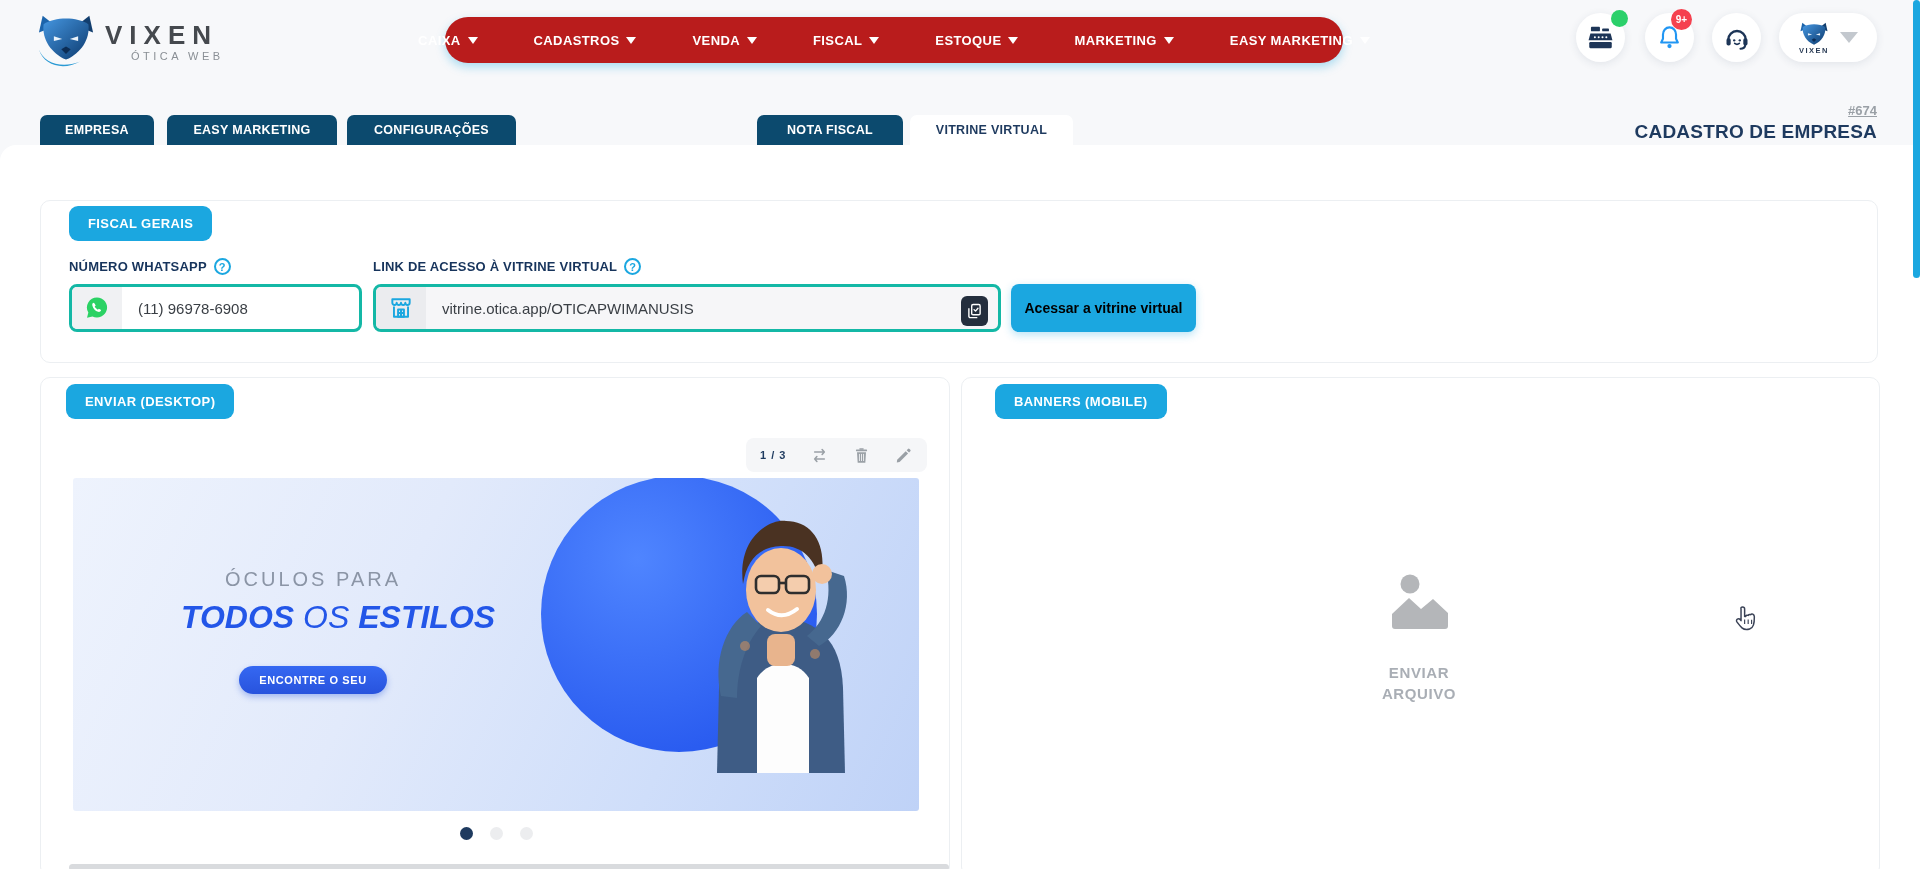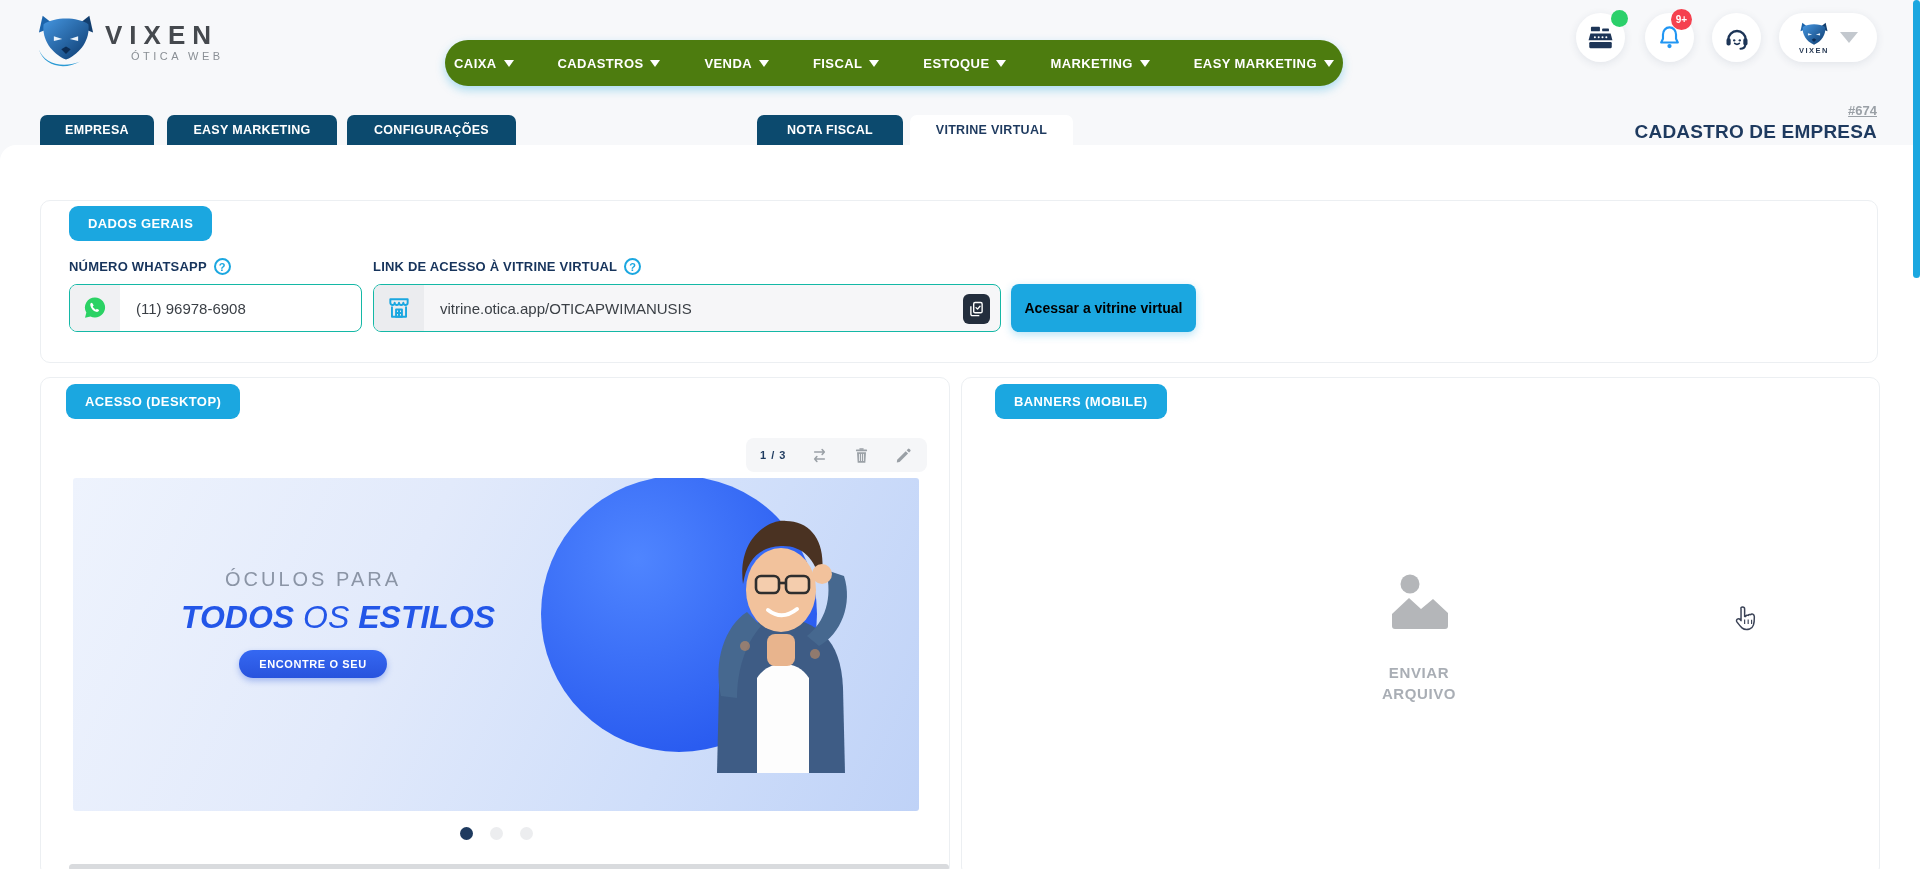--- a/index.html
+++ b/index.html
@@ -4,22 +4,22 @@
 <style>
   html,body{margin:0;padding:0;background:#e9eaec;}
   .screen{position:relative;width:1920px;height:869px;background:#f7f8fa;overflow:hidden;
           font-family:"Liberation Sans",sans-serif;-webkit-font-smoothing:antialiased;}
   
   .header{position:absolute;left:0;top:0;width:100%;height:145px;background:#f7f8fa;}
   .logo{position:absolute;left:35px;top:12px;display:flex;align-items:center;gap:8px;}
   .logo-text .name{font-size:26px;font-weight:700;letter-spacing:7px;color:#45494e;line-height:26px;}
   .logo-text .sub{font-size:11px;letter-spacing:3.5px;color:#8a8f95;margin-top:2px;padding-left:26px;}
   .nav-pill{position:absolute;left:445px;top:17px;width:898px;height:46px;border-radius:26px;
-            background:#4d7c0f;box-shadow:0 4px 10px rgba(27,167,224,.35);
-            display:flex;align-items:center;justify-content:center;gap:44px;margin-top:23px;}
+            background:#b91c1c;box-shadow:0 4px 10px rgba(27,167,224,.35);
+            display:flex;align-items:center;justify-content:center;gap:56px;}
   .nav-item{display:flex;align-items:center;gap:7px;color:#fff;font-size:13px;font-weight:700;
             letter-spacing:.4px;cursor:pointer;white-space:nowrap;}
   .caret{width:0;height:0;border-left:5.5px solid transparent;border-right:5.5px solid transparent;
          border-top:7px solid #fff;margin-top:1px;}
   .hbtn{position:absolute;top:13px;width:49px;height:49px;border-radius:50%;background:#fff;
         box-shadow:0 2px 8px rgba(40,60,90,.10);display:flex;align-items:center;justify-content:center;}
   .green-dot{position:absolute;left:1611px;top:10px;width:17px;height:17px;border-radius:50%;background:#2BD06A;}
   .red-badge{position:absolute;left:1671px;top:9px;min-width:21px;height:21px;border-radius:11px;
              background:#F5414F;color:#fff;font-size:10px;font-weight:700;display:flex;
              align-items:center;justify-content:center;padding:0 3px;box-sizing:border-box;}
@@ -44,21 +44,21 @@
   .card{position:absolute;background:#fff;border:1px solid #ECEFF2;border-radius:10px;box-sizing:border-box;}
   .card-dados{left:40px;top:55px;width:1838px;height:163px;}
   .card-desk {left:40px;top:232px;width:910px;height:500px;}
   .card-mob  {left:961px;top:232px;width:919px;height:500px;}
   .section-badge{position:absolute;background:#1BA7E0;color:#fff;font-size:13px;font-weight:700;
                  letter-spacing:.4px;padding:10px 19px;border-radius:9px;white-space:nowrap;}
   .field-label{position:absolute;display:flex;align-items:center;gap:7px;
                font-size:13px;font-weight:800;color:#17345C;letter-spacing:.2px;}
   .qmark{width:17px;height:17px;border:2px solid #1BA7E0;border-radius:50%;color:#1BA7E0;
          font-size:11px;font-weight:700;display:flex;align-items:center;justify-content:center;box-sizing:border-box;}
-  .input{position:absolute;top:83px;height:48px;border:1px solid #14b8a6;border-radius:8px;
+  .input{position:absolute;top:83px;height:48px;border:3px solid #14b8a6;border-radius:8px;
          background:#fff;display:flex;align-items:center;box-sizing:border-box;overflow:hidden;}
   .input .prefix{width:50px;align-self:stretch;background:#f0f1f3;display:flex;align-items:center;justify-content:center;}
   .input .val{font-size:15px;color:#3a3f45;padding-left:16px;white-space:nowrap;}
   .input.gray{background:#f6f6f8;}
   .input.gray .prefix{background:#ebecef;}
   .copy-btn{position:absolute;right:10px;top:9px;width:27px;height:30px;background:#242e3d;border-radius:6px;
             display:flex;align-items:center;justify-content:center;cursor:pointer;}
   .btn-primary{position:absolute;left:970px;top:83px;width:185px;height:48px;border-radius:8px;
                background:#1BA7E0;color:#000000;font-size:14px;font-weight:700;border:none;
                display:flex;align-items:center;justify-content:center;cursor:pointer;
@@ -69,21 +69,21 @@
   .pag{font-size:11px;font-weight:800;color:#1E3A5F;letter-spacing:1px;}
   .ctl-ic{cursor:pointer;display:flex;align-items:center;}
   .banner{position:absolute;left:32px;top:100px;width:846px;height:333px;border-radius:3px;overflow:hidden;
           background:linear-gradient(115deg,#eef3fd 0%,#e2eafb 38%,#cfdefa 72%,#bfd2f7 100%);}
   .banner-circle{position:absolute;left:468px;top:-2px;width:276px;height:276px;border-radius:50%;
                  background:radial-gradient(circle at 35% 30%,#4f85ff 0%,#2a5cf0 75%);}
   .banner-text{position:absolute;left:108px;top:90px;width:264px;text-align:center;}
   .banner-text .l1{font-size:20px;letter-spacing:3px;color:#8B95A6;font-weight:500;}
   .banner-text .l2{margin-top:9px;font-style:italic;color:#2356E8;font-size:32px;line-height:34px;white-space:nowrap;}
   .banner-text .l2 b{font-weight:800;}
-  .cta{display:inline-block;margin-top:16px;padding:8px 20px;border-radius:15px;
+  .cta{display:inline-block;margin-top:32px;padding:8px 20px;border-radius:15px;
        background:linear-gradient(#3568f2,#2853dd);color:#fff;font-size:11px;font-weight:700;
        letter-spacing:.6px;cursor:pointer;box-shadow:0 3px 6px rgba(40,90,220,.35);}
   .person{position:absolute;left:556px;top:8px;}
   .dots{position:absolute;left:32px;top:449px;width:846px;display:flex;justify-content:center;gap:17px;}
   .dot{width:13px;height:13px;border-radius:50%;background:#ECEDEF;cursor:pointer;}
   .dot.active{background:#1E3A5F;}
   .bottom-strip{position:absolute;left:28px;top:486px;width:880px;height:7px;background:#d9dbde;border-radius:4px;}
   
   .upload{position:absolute;left:392px;top:192px;width:130px;text-align:center;cursor:pointer;}
   .upload .txt{margin-top:26px;font-size:15px;font-weight:700;color:#A9AEB5;letter-spacing:.6px;line-height:21px;}
@@ -226,21 +226,21 @@
     </div>
 
   <div class="page-ref">
     <div class="rid">#674</div>
     <div class="rtitle">CADASTRO DE EMPRESA</div>
   </div>
 
   <div class="main">
 
     <div class="card card-dados">
-      <div class="section-badge" style="left:28px;top:5px">DADOS GERAIS</div>
+      <div class="section-badge" style="left:28px;top:5px">FISCAL GERAIS</div>
 
       <div class="field-label" style="left:28px;top:57px">
         <span>NÚMERO WHATSAPP</span>
         <span class="qmark">?</span>
       </div>
       <div class="field-label" style="left:332px;top:57px">
         <span>LINK DE ACESSO À VITRINE VIRTUAL</span>
         <span class="qmark">?</span>
       </div>
 
@@ -270,21 +270,21 @@
             <path d="M11 15.5 H3.5 A1.5 1.5 0 0 1 2 14 V5.5"></path>
             <path d="M7.5 7 l1.6 1.6 2.6 -3" stroke-linecap="round" stroke-linejoin="round"></path>
           </svg>
         </span>
       </div>
 
       <div class="btn-primary">Acessar a vitrine virtual</div>
     </div>
 
     <div class="card card-desk">
-      <div class="section-badge" style="left:25px;top:6px">ACESSO (DESKTOP)</div>
+      <div class="section-badge" style="left:25px;top:6px">ENVIAR (DESKTOP)</div>
 
       <div class="controls">
         <span class="pag">1 / 3</span>
         <span class="ctl-ic">
           <svg width="21" height="21" viewBox="0 0 24 24" fill="none" stroke="#9aa0a6" stroke-width="1.8" stroke-linecap="round" stroke-linejoin="round">
             <path d="M6.5 8 h11 M15 5.2 L17.5 8 L15 10.8"></path>
             <path d="M17.5 16 h-11 M9 13.2 L6.5 16 L9 18.8"></path>
           </svg>
         </span>
         <span class="ctl-ic">

